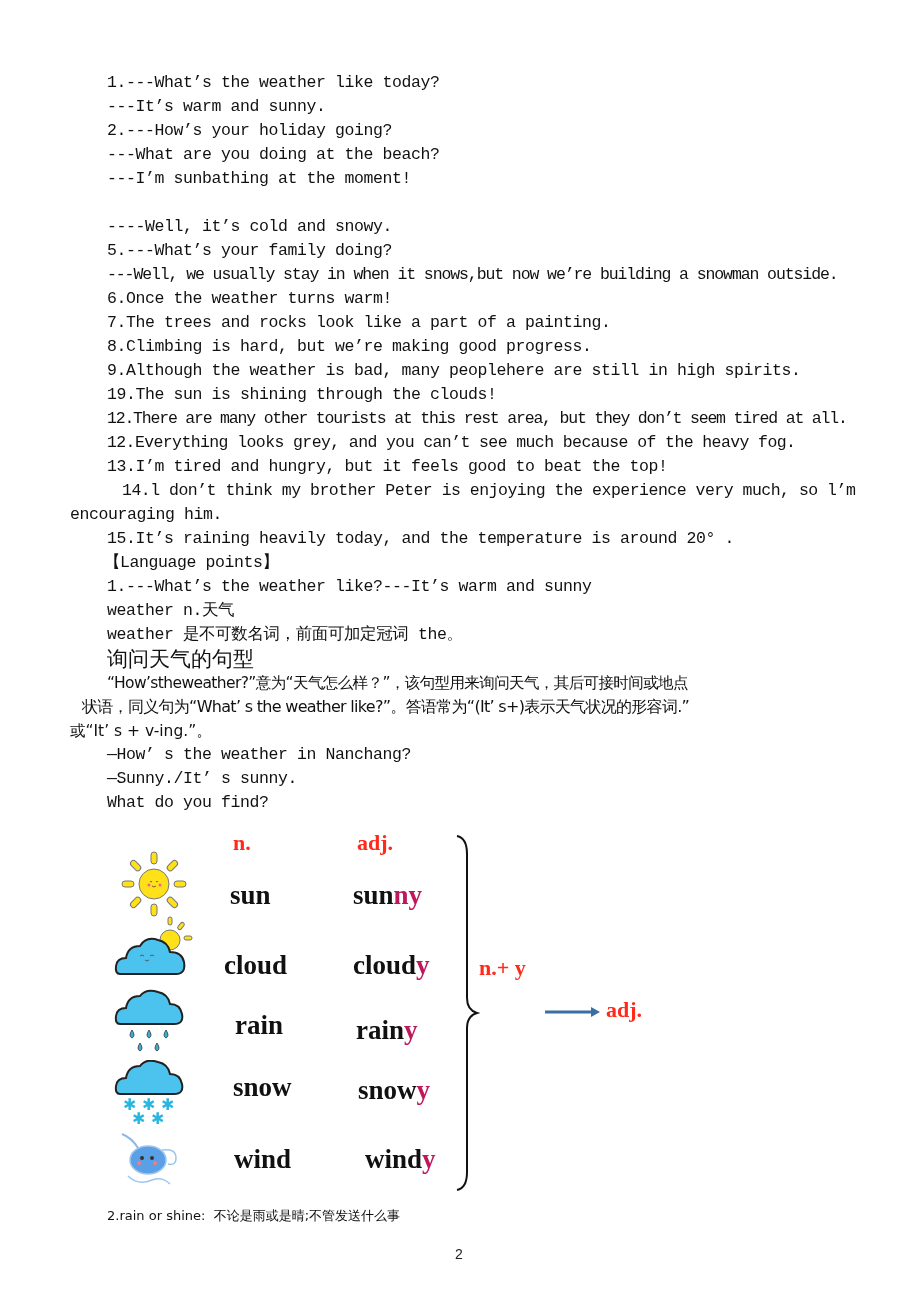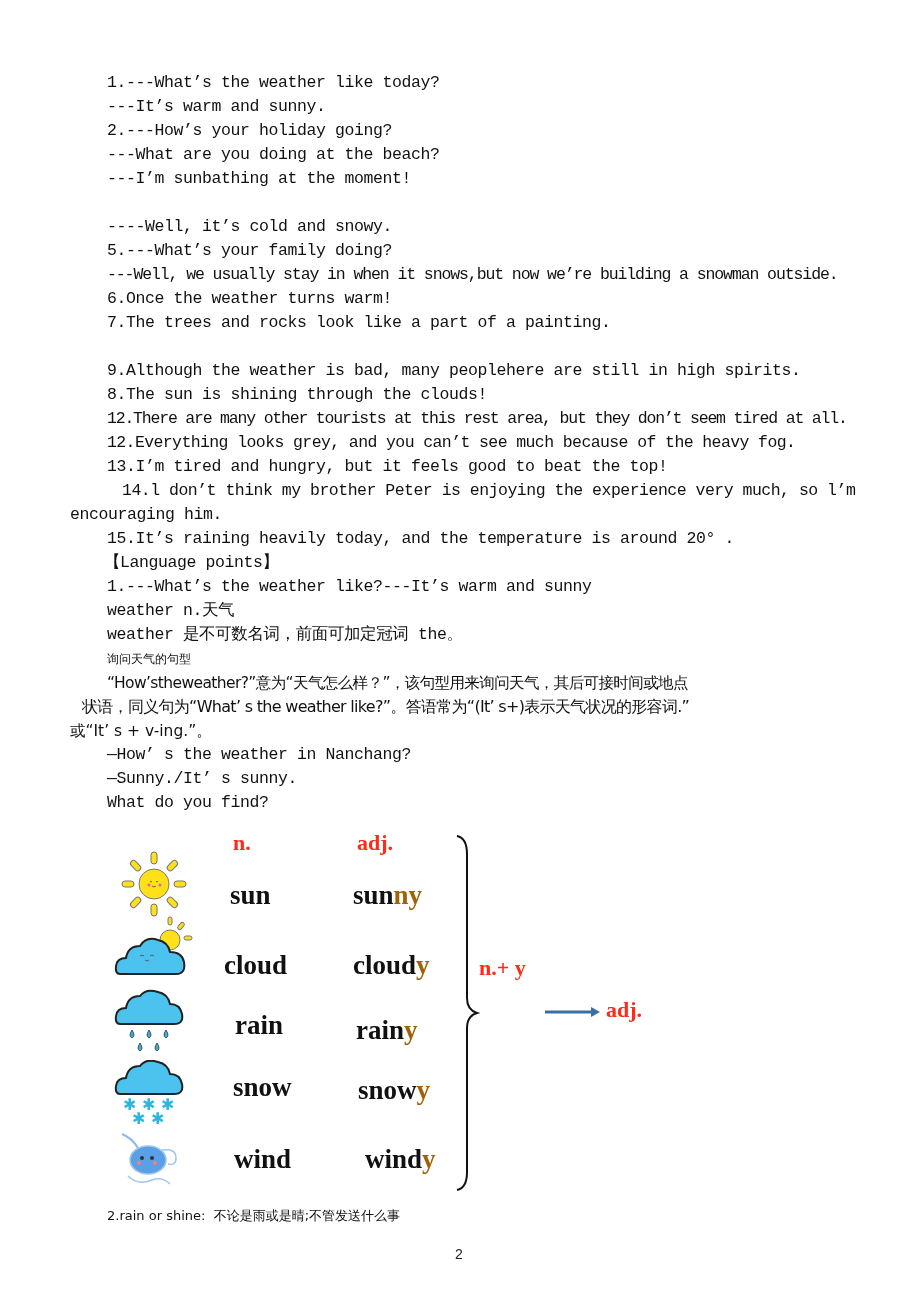--- a/index.html
+++ b/index.html
@@ -16,21 +16,21 @@
     }
     .cjk { font-family: "DejaVu Sans", sans-serif; letter-spacing: 0; }
     .diag-label {
       position: absolute;
       font-family: "Liberation Serif", serif;
       font-weight: bold;
       font-size: 27px;
       color: #111;
       margin-left: 7px;
     }
-    .red { color: #a16207; }
+    .red { color: #be185d; }
     .head-label {
       position: absolute;
       font-family: "Liberation Serif", serif;
       font-weight: bold;
       font-size: 22px;
       color: #ff2a1a;
     }
     .icon { position: absolute; }
     .page-num {
       position: absolute; left: 455px; top: 1246px;
@@ -45,33 +45,34 @@
   <div class="line" style="left:107px;top:73px">1.---What’s the weather like today?</div>
   <div class="line" style="left:107px;top:97px">---It’s warm and sunny.</div>
   <div class="line" style="left:107px;top:121px">2.---How’s your holiday going?</div>
   <div class="line" style="left:107px;top:145px">---What are you doing at the beach?</div>
   <div class="line" style="left:107px;top:169px">---I’m sunbathing at the moment!</div>
   <div class="line" style="left:107px;top:217px">----Well, it’s cold and snowy.</div>
   <div class="line" style="left:107px;top:241px">5.---What’s your family doing?</div>
   <div class="line" style="left:107px;top:265px;letter-spacing:-1.1px">---Well, we usually stay in when it snows,but now we’re building a snowman outside.</div>
   <div class="line" style="left:107px;top:289px">6.Once the weather turns warm!</div>
   <div class="line" style="left:107px;top:313px">7.The trees and rocks look like a part of a painting.</div>
+  <div class="line" style="left:107px;top:337px">8.Climbing is hard, but we’re making good progress.</div>
   <div class="line" style="left:107px;top:361px">9.Although the weather is bad, many peoplehere are still in high spirits.</div>
-  <div class="line" style="left:107px;top:385px">8.The sun is shining through the clouds!</div>
+  <div class="line" style="left:107px;top:385px">19.The sun is shining through the clouds!</div>
   <div class="line" style="left:107px;top:409px;letter-spacing:-1.2px">12.There are many other tourists at this rest area, but they don’t seem tired at all.</div>
   <div class="line" style="left:107px;top:433px;letter-spacing:-0.6px">12.Everything looks grey, and you can’t see much because of the heavy fog.</div>
   <div class="line" style="left:107px;top:457px">13.I’m tired and hungry, but it feels good to beat the top!</div>
   <div class="line" style="left:122px;top:481px;letter-spacing:-0.5px">14.l don’t think my brother Peter is enjoying the experience very much, so l’m</div>
   <div class="line" style="left:70px;top:505px">encouraging him.</div>
   <div class="line" style="left:107px;top:529px">15.It’s raining heavily today, and the temperature is around 20° .</div>
   <div class="line" style="left:104px;top:553px">【Language points】</div>
   <div class="line" style="left:107px;top:577px">1.---What’s the weather like?---It’s warm and sunny</div>
   <div class="line" style="left:107px;top:601px">weather n.天气</div>
   <div class="line" style="left:107px;top:625px">weather 是不可数名词，前面可加定冠词 the。</div>
-  <div class="line cjk" style="left:107px;top:649px;font-size:12px">询问天气的句型</div>
+  <div class="line cjk" style="left:107px;top:649px;font-size:21px">询问天气的句型</div>
   <div class="line cjk" style="left:107px;top:673px;font-size:15.5px;letter-spacing:-0.6px">“How’stheweather?”意为“天气怎么样？”，该句型用来询问天气，其后可接时间或地点</div>
   <div class="line cjk" style="left:82px;top:697px;font-size:16px;letter-spacing:-0.7px">状语，同义句为“What’ s the weather like?”。答语常为“(It’ s+)表示天气状况的形容词.”</div>
   <div class="line cjk" style="left:70px;top:721px;font-size:15.5px">或“It’ s + v-ing.”。</div>
   <div class="line" style="left:107px;top:745px">—How’ s the weather in Nanchang?</div>
   <div class="line" style="left:107px;top:769px">—Sunny./It’ s sunny.</div>
   <div class="line" style="left:107px;top:793px">What do you find?</div>
 
   <div>
     <div class="head-label" style="left:233px;top:830px">n.</div>
     <div class="head-label" style="left:357px;top:830px">adj.</div>

